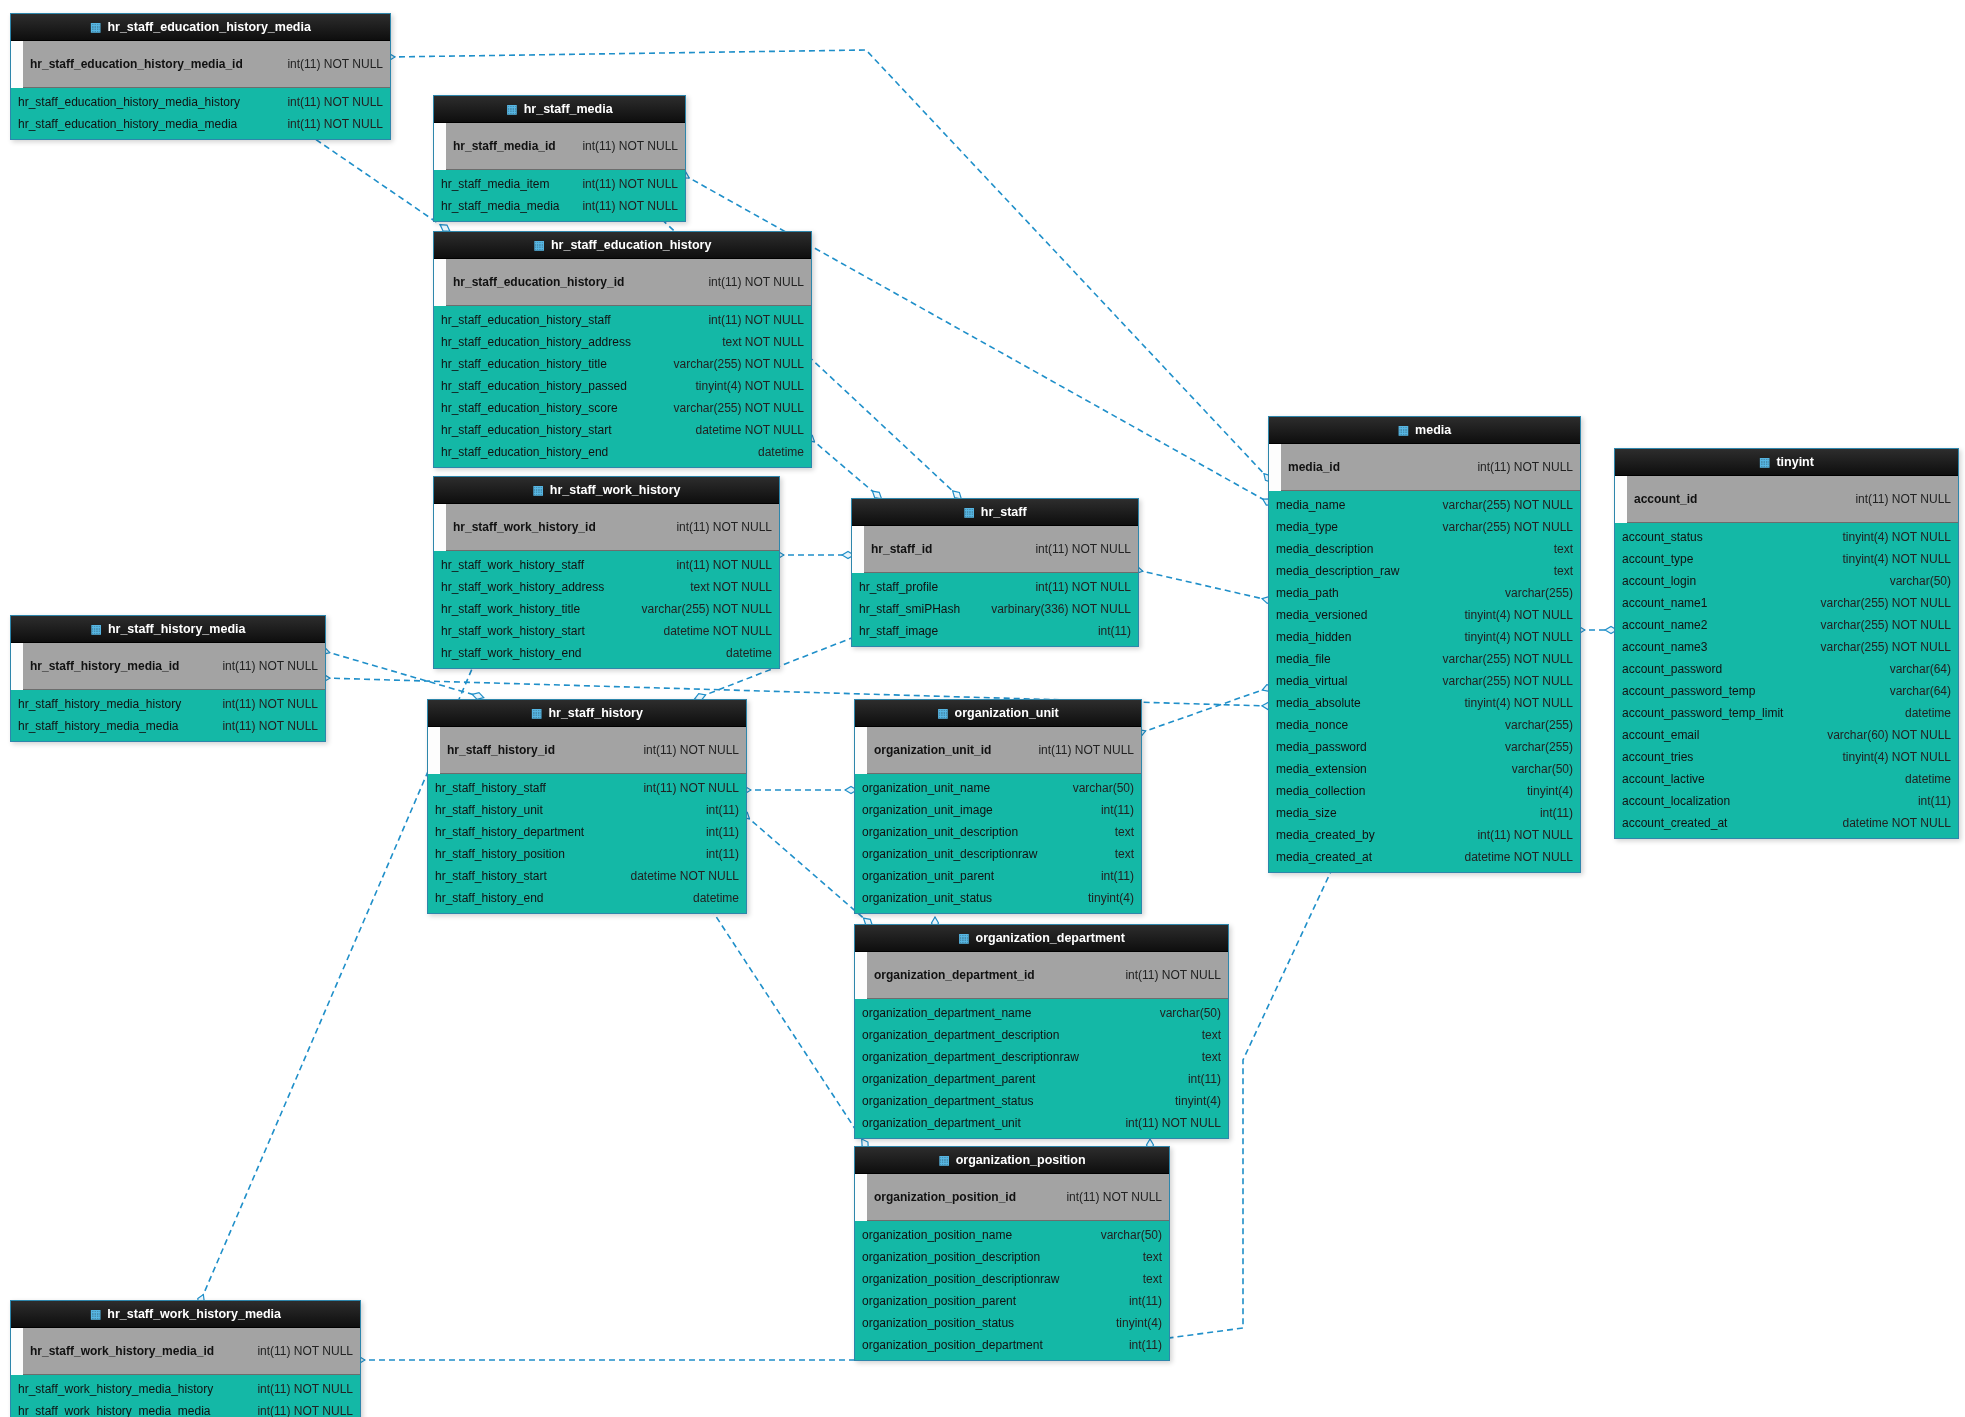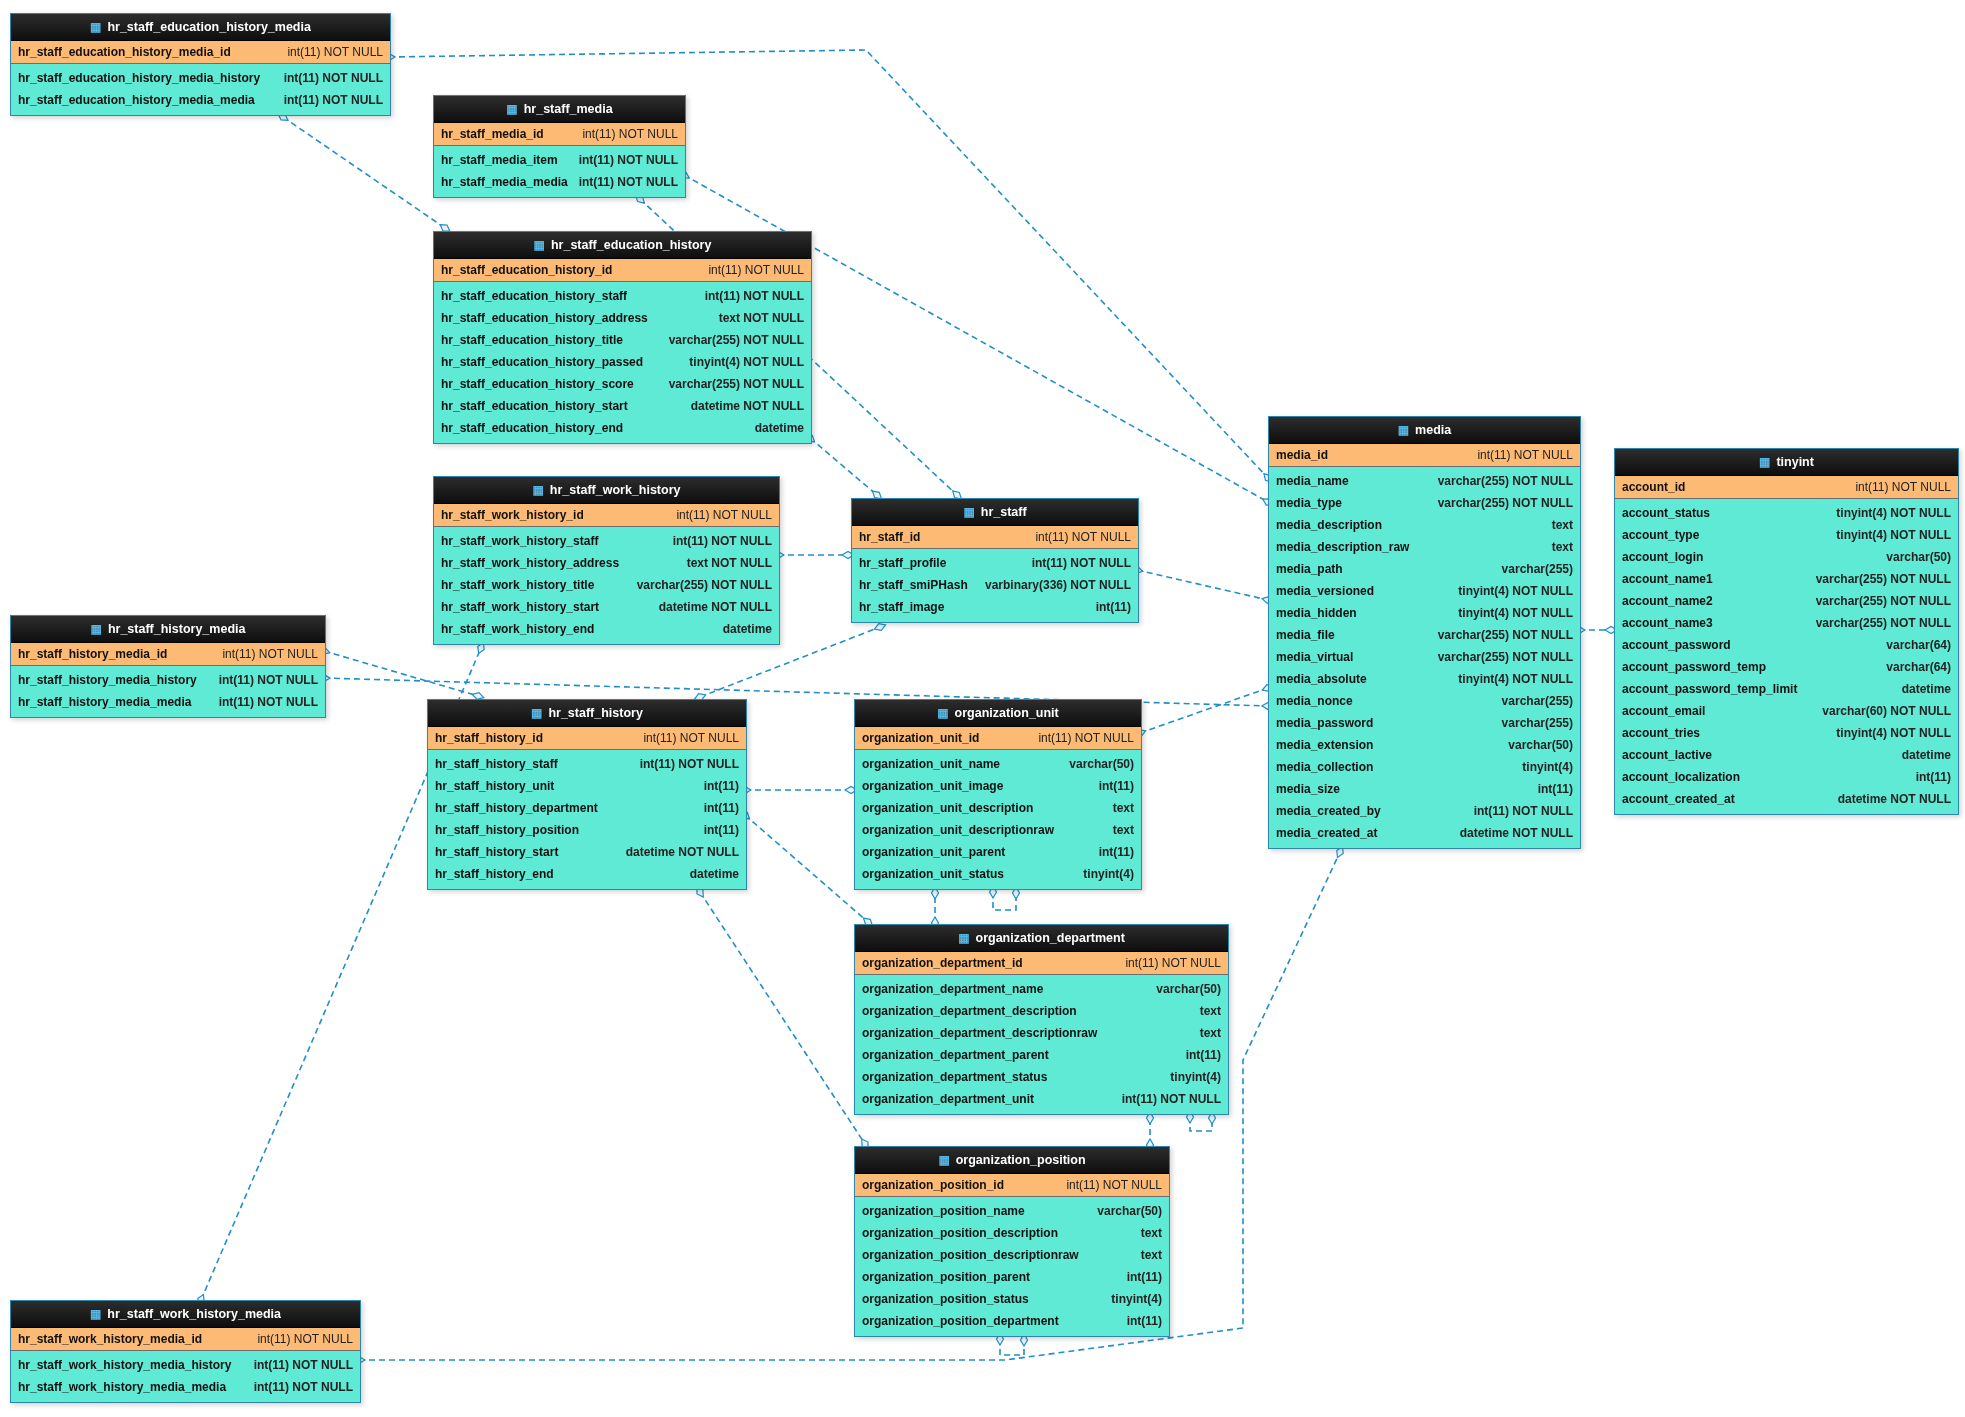--- a/index.html
+++ b/index.html
@@ -41,26 +41,27 @@
   }
   .row{
     display:flex;
     justify-content:space-between;
     gap:10px;
     padding:0 7px;
     line-height:22px;
     white-space:nowrap;
   }
   .pk-wrap{
-    padding:0 0;
+    padding:12px 0;
     border-bottom:1px solid #6d6d6d;
-    background:#fdba74;
+    background:#a3a3a3;
+    margin-left:12px;
   }
   .pk-row .col-name{font-weight:bold;}
-  .rows-wrap{padding:3px 0 4px;background:#5eead4;font-weight:bold;}
+  .rows-wrap{padding:3px 0 4px;background:#14b8a6;}
   .col-name{text-align:left;}
   .col-type{color:#222;text-align:right;}
 </style>
 </head>
 <body>
 
 <div id="canvas" style="background: rgb(255, 255, 255);">
     <svg width="1965" height="1417">
       <defs>
         <marker id="dmd" markerUnits="userSpaceOnUse" markerWidth="14" markerHeight="10" refX="7" refY="5" orient="auto">

